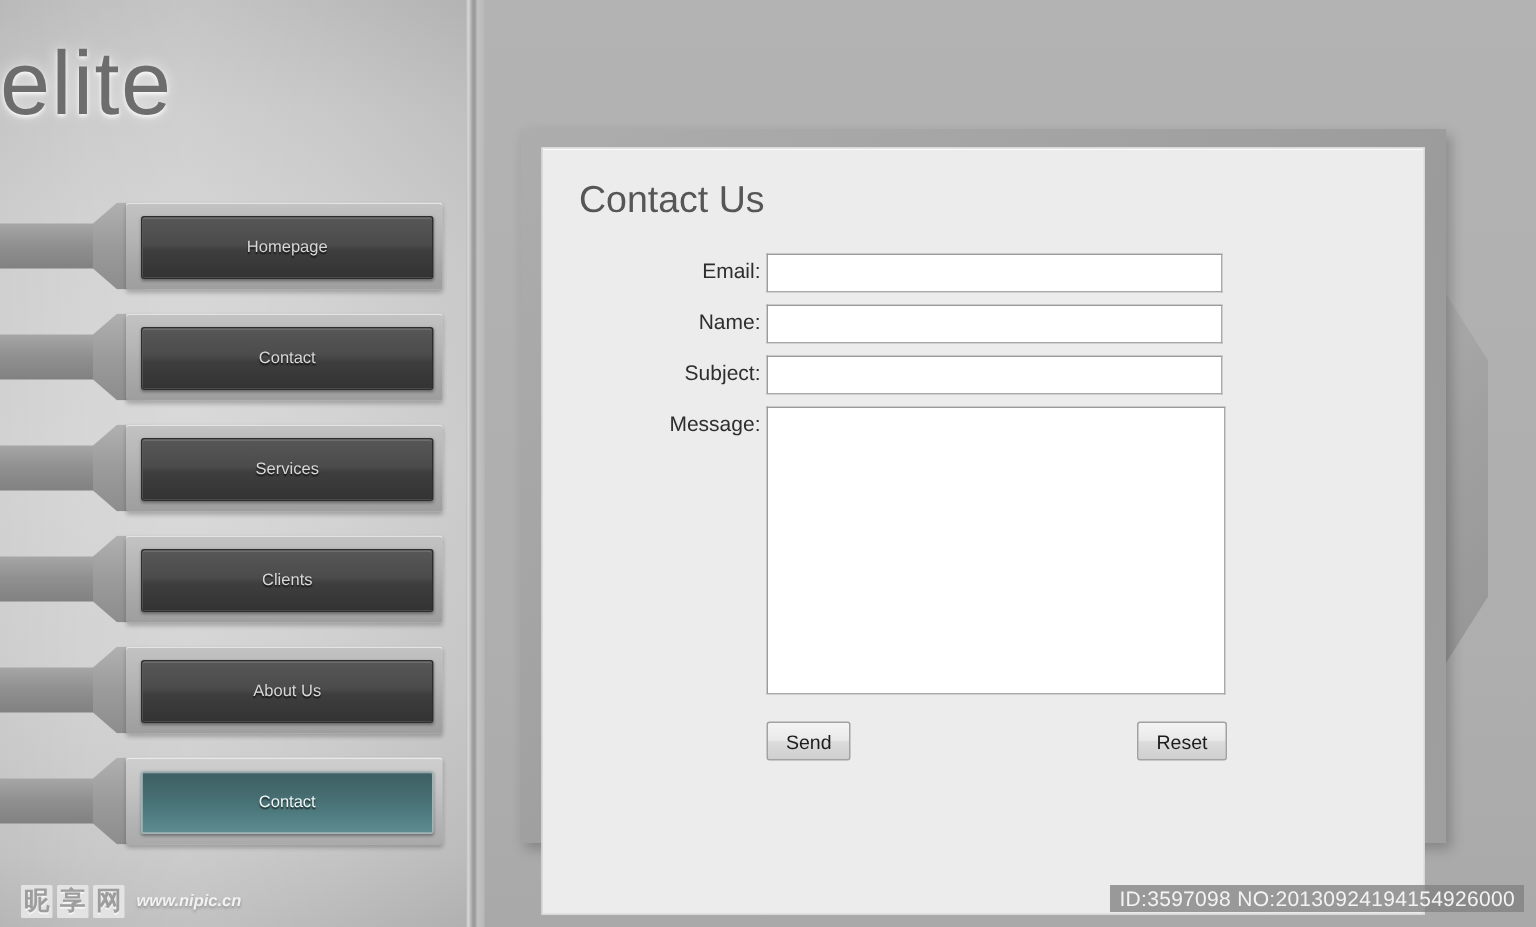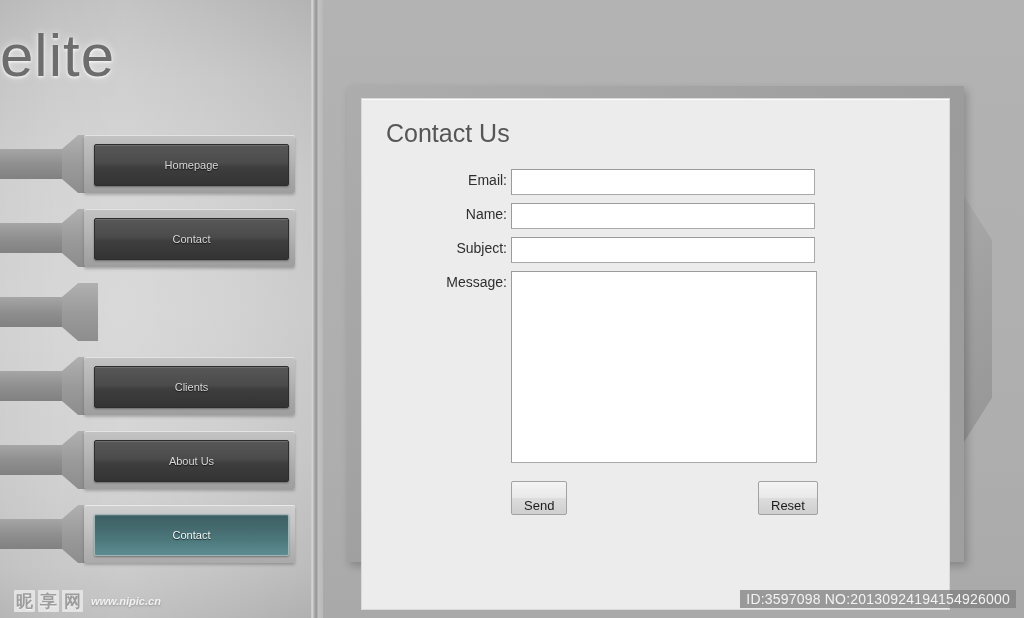--- a/index.html
+++ b/index.html
@@ -228,21 +228,21 @@
     position: relative;
     height: 30px;
     margin-top: 10px;
   }
 
   .form-button {
     position: absolute;
     top: 0;
     height: 26px;
     min-width: 56px;
-    padding: 16px 12px;
+    padding: 5px 12px;
     font-family: "Liberation Sans", sans-serif;
     font-size: 13px;
     color: #1c1c1c;
     background: linear-gradient(180deg, #f4f4f4 0%, #e9e9e9 48%, #dcdcdc 52%, #cfcfcf 100%);
     border: 1px solid #a2a2a2;
     border-radius: 2px;
     cursor: pointer;
   }
   #send-button  { left: 149px; }
   #reset-button { left: 396px; }
@@ -320,20 +320,23 @@
         <div class="nav-item" style="top: 209px;">
           <div class="nav-tail"></div>
           <div class="nav-wedge"></div>
           <div class="nav-plate">
             <div class="nav-btn">Contact</div>
           </div>
         </div>
         <div class="nav-item" style="top: 283px;">
           <div class="nav-tail"></div>
           <div class="nav-wedge"></div>
+          <div class="nav-plate">
+            <div class="nav-btn">Services</div>
+          </div>
         </div>
         <div class="nav-item" style="top: 357px;">
           <div class="nav-tail"></div>
           <div class="nav-wedge"></div>
           <div class="nav-plate">
             <div class="nav-btn">Clients</div>
           </div>
         </div>
         <div class="nav-item" style="top: 431px;">
           <div class="nav-tail"></div>

